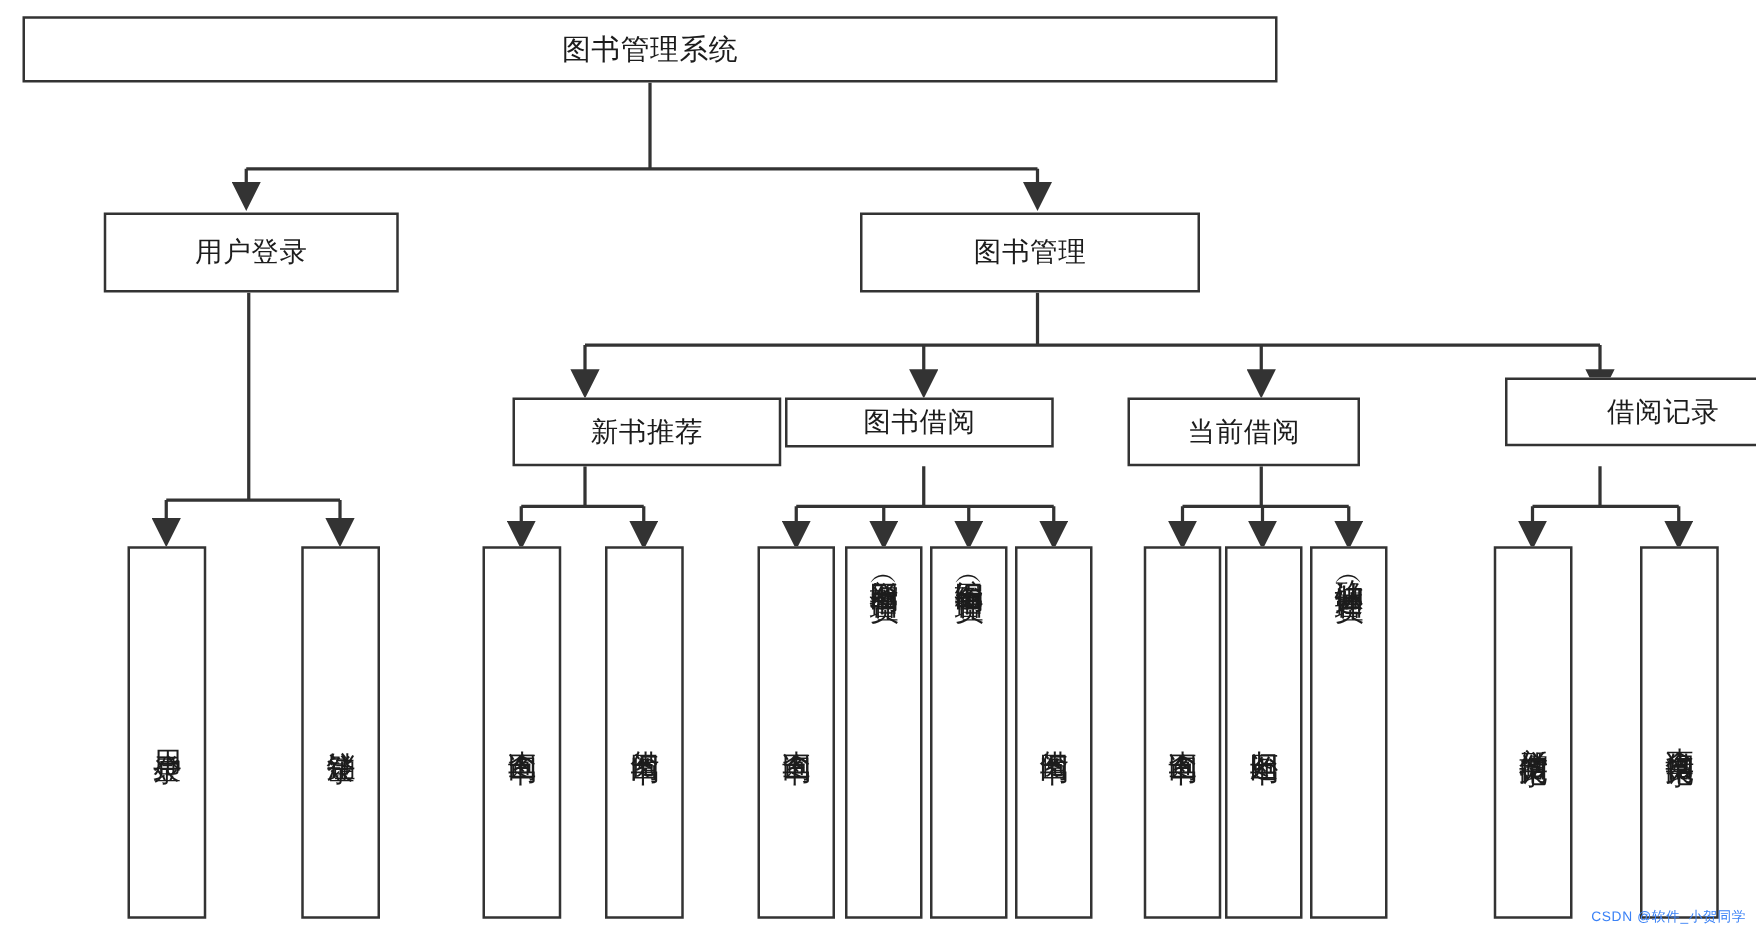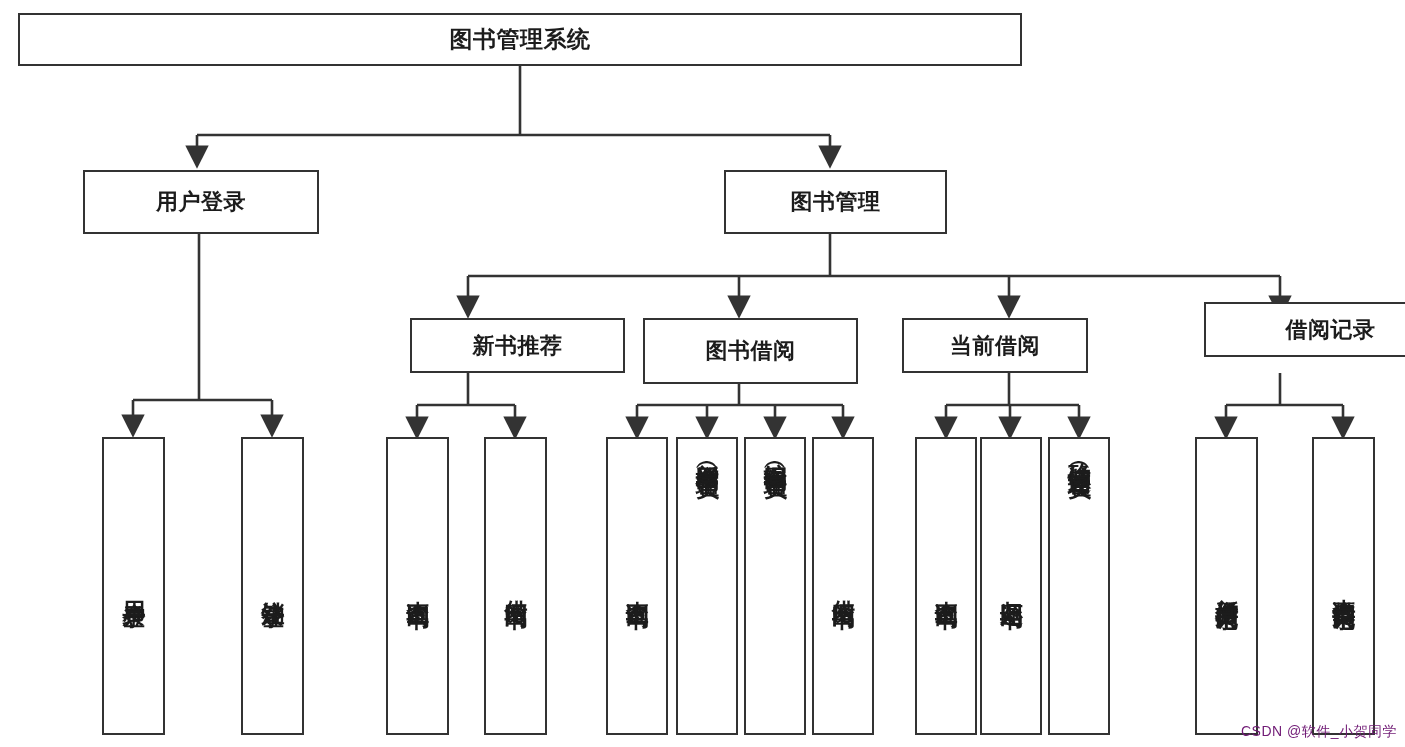--- a/index.html
+++ b/index.html
@@ -28,21 +28,20 @@
   .node {
     position: absolute;
     box-sizing: border-box;
     border: 2px solid #333333;
     background: #ffffff;
     display: flex;
     align-items: center;
     justify-content: center;
     color: #1c1c1c;
     z-index: 2;
-    font-weight: bold;
   }
   .node-label {
     display: block;
     text-align: center;
     line-height: 1.18;
     white-space: nowrap;
   }
   
   .node.h .node-label {
     font-size: 22px;
@@ -69,22 +68,22 @@
     margin-top: auto;
     margin-bottom: auto;
   }
   .node.v.top .node-label {
     margin-top: 6px;
   }
   .watermark {
     position: absolute;
     right: 8px;
     bottom: 6px;
-    font-size: 14px;
-    color: #701a75;
+    font-size: 11px;
+    color: #3b82f6;
     letter-spacing: 0.5px;
     z-index: 5;
     white-space: nowrap;
   }
 </style>
 </head>
 <body>
 
 <div id="canvas">
 
@@ -138,28 +137,28 @@
     </g>
   </svg>
 
   <div class="node h root" style="left:18px; top:13px; width:1004px; height:53px;">
     <span class="node-label">图书管理系统</span>
   </div>
 
   <div class="node h" style="left:83px; top:170px; width:236px; height:64px;">
     <span class="node-label">用户登录</span>
   </div>
-  <div class="node h" style="left:724px; top:170px; width:223px; height:64px;">
+  <div class="node h" style="left:688px; top:170px; width:272px; height:64px;">
     <span class="node-label">图书管理</span>
   </div>
 
   <div class="node h" style="left:362px; top:318px; width:215px; height:55px;margin-left:48px;">
     <span class="node-label">新书推荐</span>
   </div>
-  <div class="node h" style="left:643px; top:318px; width:215px; height:66px;">
+  <div class="node h" style="left:628px; top:318px; width:215px; height:40px;">
     <span class="node-label">图书借阅</span>
   </div>
   <div class="node h" style="left:902px; top:318px; width:186px; height:55px;">
     <span class="node-label">当前借阅</span>
   </div>
   <div class="node h" style="left:1172px; top:302px; width:253px; height:55px;margin-left:32px;">
     <span class="node-label">借阅记录</span>
   </div>
 
   <div class="node v mid" style="left:102px; top:437px; width:63px; height:298px;">

